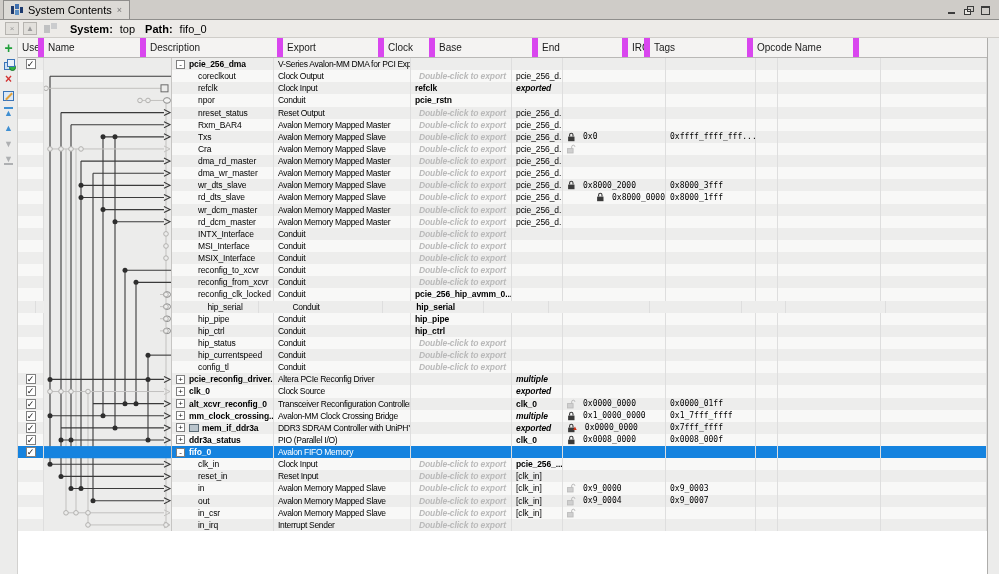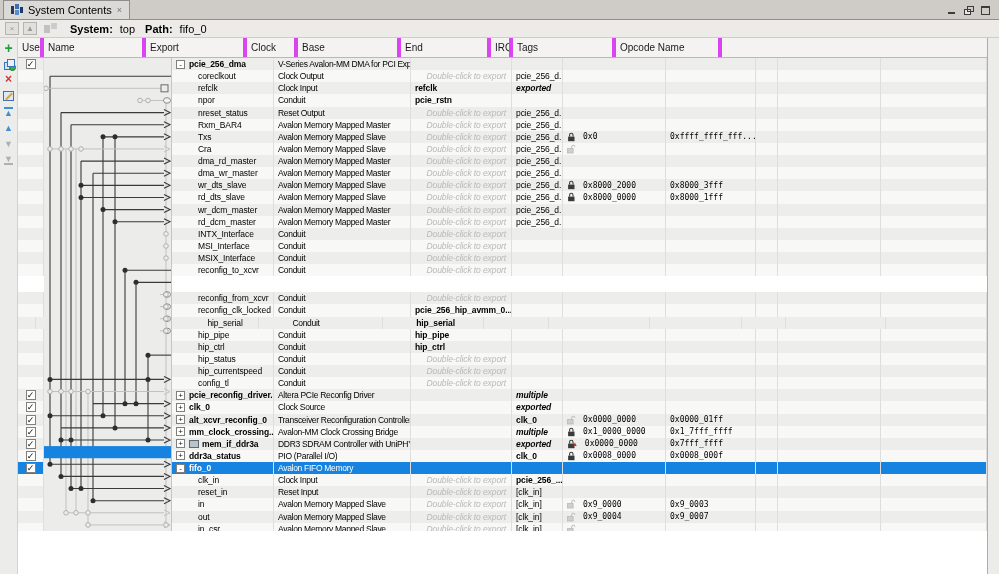--- a/index.html
+++ b/index.html
@@ -41,42 +41,42 @@
   .i-dup b{position:absolute;right:-2px;bottom:-2px;width:5px;height:5px;border-radius:50%;background:#2fb344;border:1px solid #1d7a2c;}
   .i-edit{position:relative;width:11px;height:10px;border:1px solid #3a74b8;background:#dce9f7;box-sizing:border-box;}
   .i-edit i{position:absolute;left:4px;top:0;width:2px;height:9px;background:#e2a23c;transform:rotate(45deg);}
   .i-top{color:#3f8fd2;font-size:9px;border-top:2px solid #3f8fd2;line-height:8px;}
   .i-up{color:#3f8fd2;font-size:9px;}
   .i-down{color:#aeb0b2;font-size:9px;}
   .i-bottom{color:#aeb0b2;font-size:9px;border-bottom:2px solid #aeb0b2;line-height:8px;}
   
   .table{position:absolute;left:18px;top:38px;width:969px;}
   .thead{display:flex;height:20px;background:#f4f3f2;border-bottom:1px solid #b9b8b6;box-sizing:border-box;}
-  .th{box-sizing:border-box;border-right:4px solid #d946ef;font-size:10px;color:#1a1a1a;
+  .th{box-sizing:border-box;border-right:6px solid #d946ef;font-size:10px;color:#1a1a1a;
       padding:4px 0 0 4px;overflow:hidden;white-space:nowrap;}
   .tbody{position:relative;height:473px;background:#fff;overflow:hidden;}
   .tr{display:flex;align-items:stretch;}
   .stripe-a{background:#ededec;}
   .stripe-b{background:#f8f8f7;}
   .sel{background:#1583df;color:#fff;}
   .td{box-sizing:border-box;border-right:1px solid #dedede;overflow:hidden;white-space:nowrap;
       font-size:8.5px;display:flex;align-items:center;letter-spacing:-0.1px;}
   .td.use{justify-content:center;}
   .cb{width:10px;height:10px;background:#fff;border:1px solid #808080;font-size:9px;line-height:9px;
       text-align:center;color:#111;box-sizing:border-box;}
   .td.name{padding-left:4px;}
   .td.name.lvl1{padding-left:26px;}
   .bold{font-weight:bold;}
   .expbox{width:9px;height:9px;border:1px solid #7f7f7f;background:#fff;color:#111;font-size:8px;
           line-height:7px;text-align:center;margin-right:4px;flex:none;box-sizing:border-box;}
   .chip{width:10px;height:8px;background:#b9c4cc;border:1px solid #5a6a74;margin-right:3px;flex:none;box-sizing:border-box;}
   .td.desc,.td.clk,.td.end{padding-left:4px;}
   .td.desc{letter-spacing:-0.3px;}
   .td.exp{padding:0 5px 0 4px;}
-  .ph{color:#b9b9b9;font-style:italic;font-weight:normal;margin-left:auto;}
+  .ph{color:#b9b9b9;font-style:italic;font-weight:bold;margin-left:auto;}
   .expb{font-weight:bold;}
   .clk-bi{font-weight:bold;font-style:italic;}
   .clk-b{font-weight:bold;}
   .td.base{padding-left:4px;gap:7px;}
   .mono{font-family:"DejaVu Sans Mono",monospace;font-size:8px;letter-spacing:0;}
   .warn-tri{color:#d03014;font-size:6px;line-height:6px;margin-left:-4px;align-self:flex-end;margin-bottom:2px;}
   .conn-overlay{position:absolute;left:26px;top:0;width:128px;height:473px;background:#ececeb;
                 border-right:1px solid #c6c5c3;box-sizing:border-box;}
   .gutter{position:absolute;left:987px;top:38px;width:12px;height:536px;background:#ececeb;
           border-left:1px solid #aeadab;box-sizing:border-box;}
@@ -140,20 +140,21 @@
     </span>
     <span class="side-ic">
       <span class="i-bottom">▼</span>
     </span>
   </div>
 
 <div class="table">
   <div class="thead" id="thead">
       <div class="th" style="width: 26px;">Use</div>
       <div class="th" style="width: 102px;">Name</div>
+      <div class="th" style="width: 137px;">Description</div>
       <div class="th" style="width: 101px;">Export</div>
       <div class="th" style="width: 51px;">Clock</div>
       <div class="th" style="width: 103px;">Base</div>
       <div class="th" style="width: 90px;">End</div>
       <div class="th" style="width: 22px;">IRQ</div>
       <div class="th" style="width: 103px;">Tags</div>
       <div class="th" style="width: 106px;">Opcode Name</div>
     </div>
   <div class="tbody" id="tbody">
       <div class="tr stripe-a" style="height: 12.1282px;">
@@ -419,21 +420,21 @@
         </div>
         <div class="td desc" style="width: 137px;">
           <span>Avalon Memory Mapped Slave</span>
         </div>
         <div class="td exp" style="width: 101px;">
           <span class="ph">Double-click to export</span>
         </div>
         <div class="td clk" style="width: 51px;">
           <span>pcie_256_d...</span>
         </div>
-        <div class="td base" style="width: 103px;">
+        <div class="td base" style="width: 103px; justify-content: flex-end;">
           <span style="display: flex; align-items: center; flex: 0 0 auto;">
             <svg width="9" height="10" viewBox="0 0 9 10">
               <path d="M2.6 4.6V2.9a1.7 1.7 0 0 1 3.4 0v1.7" fill="none" stroke="#3a3a3a" stroke-width="1.1"></path>
               <rect x="1.1" y="4.6" width="6.4" height="4.6" fill="#3a3a3a"></rect>
             </svg>
           </span>
           <span class="mono">0x8000_0000</span>
         </div>
         <div class="td end" style="width: 90px;">
           <span class="mono">0x8000_1fff</span>
@@ -553,21 +554,21 @@
         <div class="td exp" style="width: 101px;">
           <span class="ph">Double-click to export</span>
         </div>
         <div class="td clk" style="width: 51px;"></div>
         <div class="td base" style="width: 103px;"></div>
         <div class="td end" style="width: 90px;"></div>
         <div class="td irq" style="width: 22px;"></div>
         <div class="td tags" style="width: 103px;"></div>
         <div class="td opc" style="width: 106px;"></div>
       </div>
-      <div class="tr stripe-a" style="height: 12.1282px; margin-top: 16px;">
+      <div class="tr stripe-a" style="height: 12.1282px;">
         <div class="td use" style="width: 26px;"></div>
         <div class="td conn" style="width: 128px;"></div>
         <div class="td name lvl1" style="width: 102px;">
           <span>reconfig_from_xcvr</span>
         </div>
         <div class="td desc" style="width: 137px;">
           <span>Conduit</span>
         </div>
         <div class="td exp" style="width: 101px;">
           <span class="ph">Double-click to export</span>

